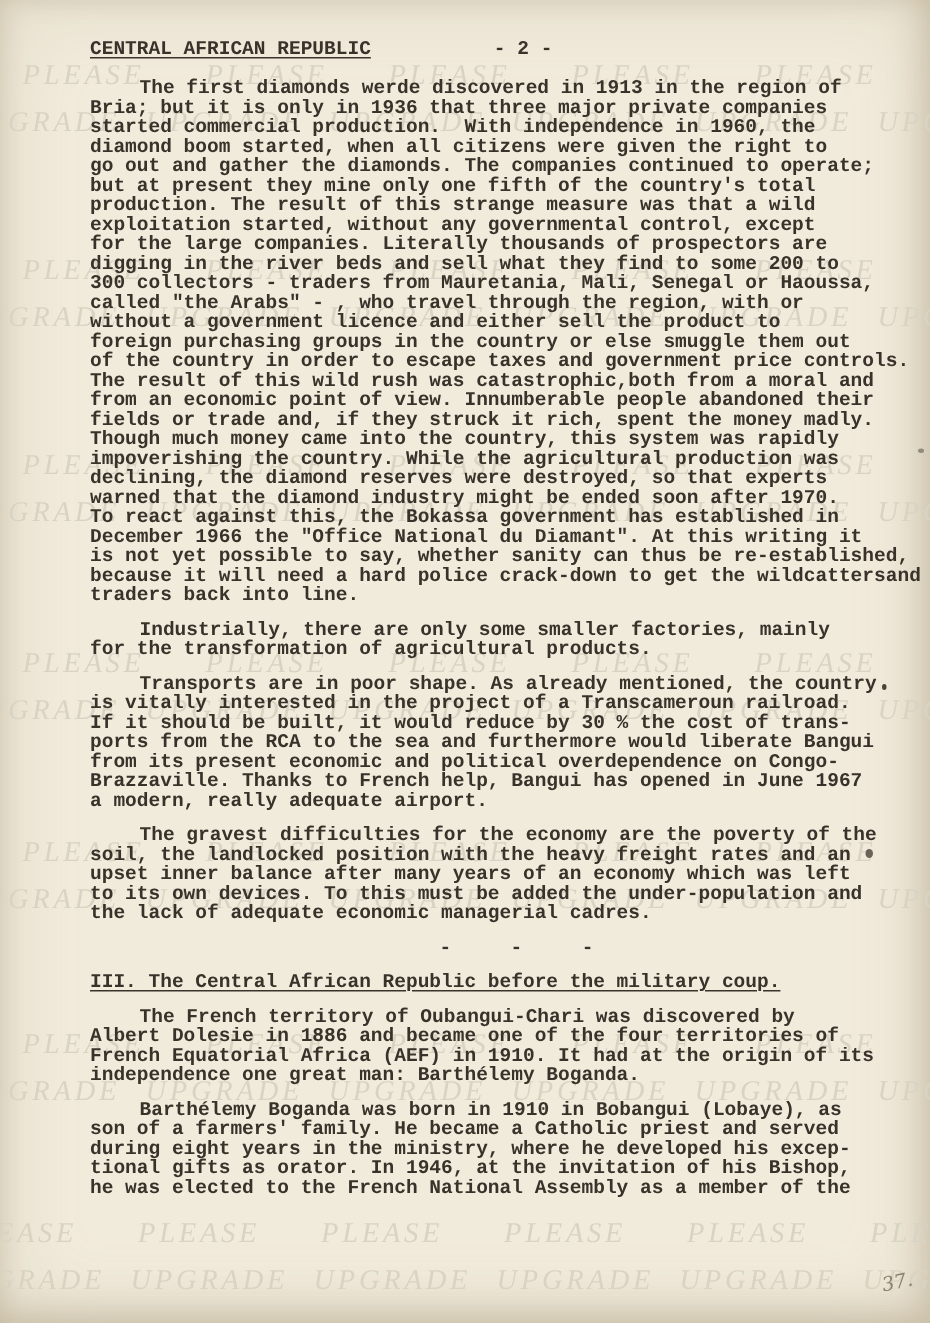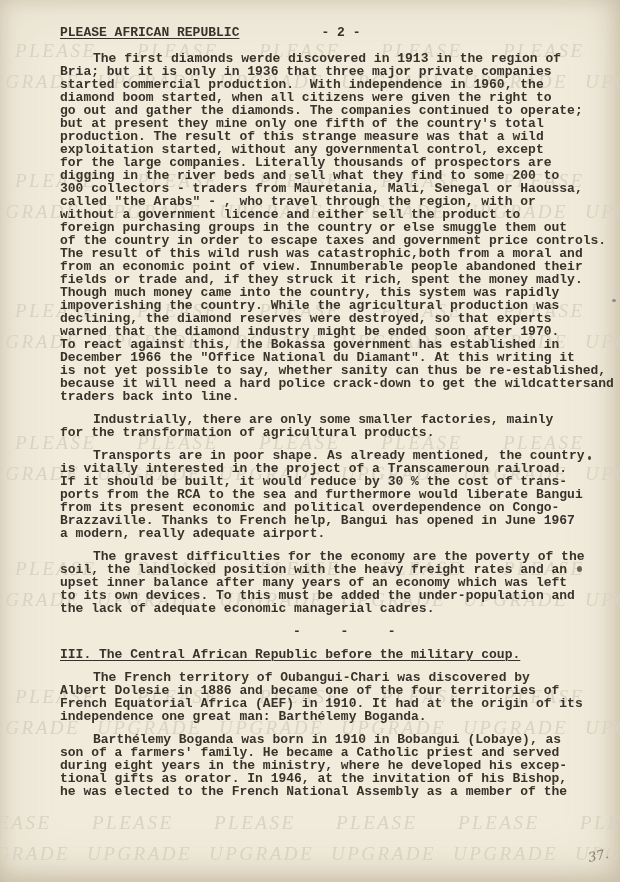--- a/index.html
+++ b/index.html
@@ -132,21 +132,21 @@
       <span class="wm" style="left: 580px; top: 812px; color: rgb(216, 211, 194);">PLEASE</span>
       <span class="wm" style="left: -35px; top: 843px; color: rgb(216, 211, 194);">UPGRADE</span>
       <span class="wm" style="left: 87px; top: 843px; color: rgb(216, 211, 194);">UPGRADE</span>
       <span class="wm" style="left: 209px; top: 843px; color: rgb(216, 211, 194);">UPGRADE</span>
       <span class="wm" style="left: 331px; top: 843px; color: rgb(216, 211, 194);">UPGRADE</span>
       <span class="wm" style="left: 453px; top: 843px; color: rgb(216, 211, 194);">UPGRADE</span>
       <span class="wm" style="left: 575px; top: 843px; color: rgb(216, 211, 194);">UPGRADE</span>
     </div>
 
   <div class="content">
-    <div class="doc-header"><span class="doc-title">PLEASE AFRICAN REPUBLIC</span><span class="page-marker">- 2 -</span></div>
+    <div class="doc-header"><span class="doc-title">CENTRAL AFRICAN REPUBLIC</span><span class="page-marker">- 2 -</span></div>
 
     <p class="para first">The first diamonds werde discovered in 1913 in the region of
 Bria; but it is only in 1936 that three major private companies
 started commercial production.  With independence in 1960, the
 diamond boom started, when all citizens were given the right to
 go out and gather the diamonds. The companies continued to operate;
 but at present they mine only one fifth of the country's total
 production. The result of this strange measure was that a wild
 exploitation started, without any governmental control, except
 for the large companies. Literally thousands of prospectors are

